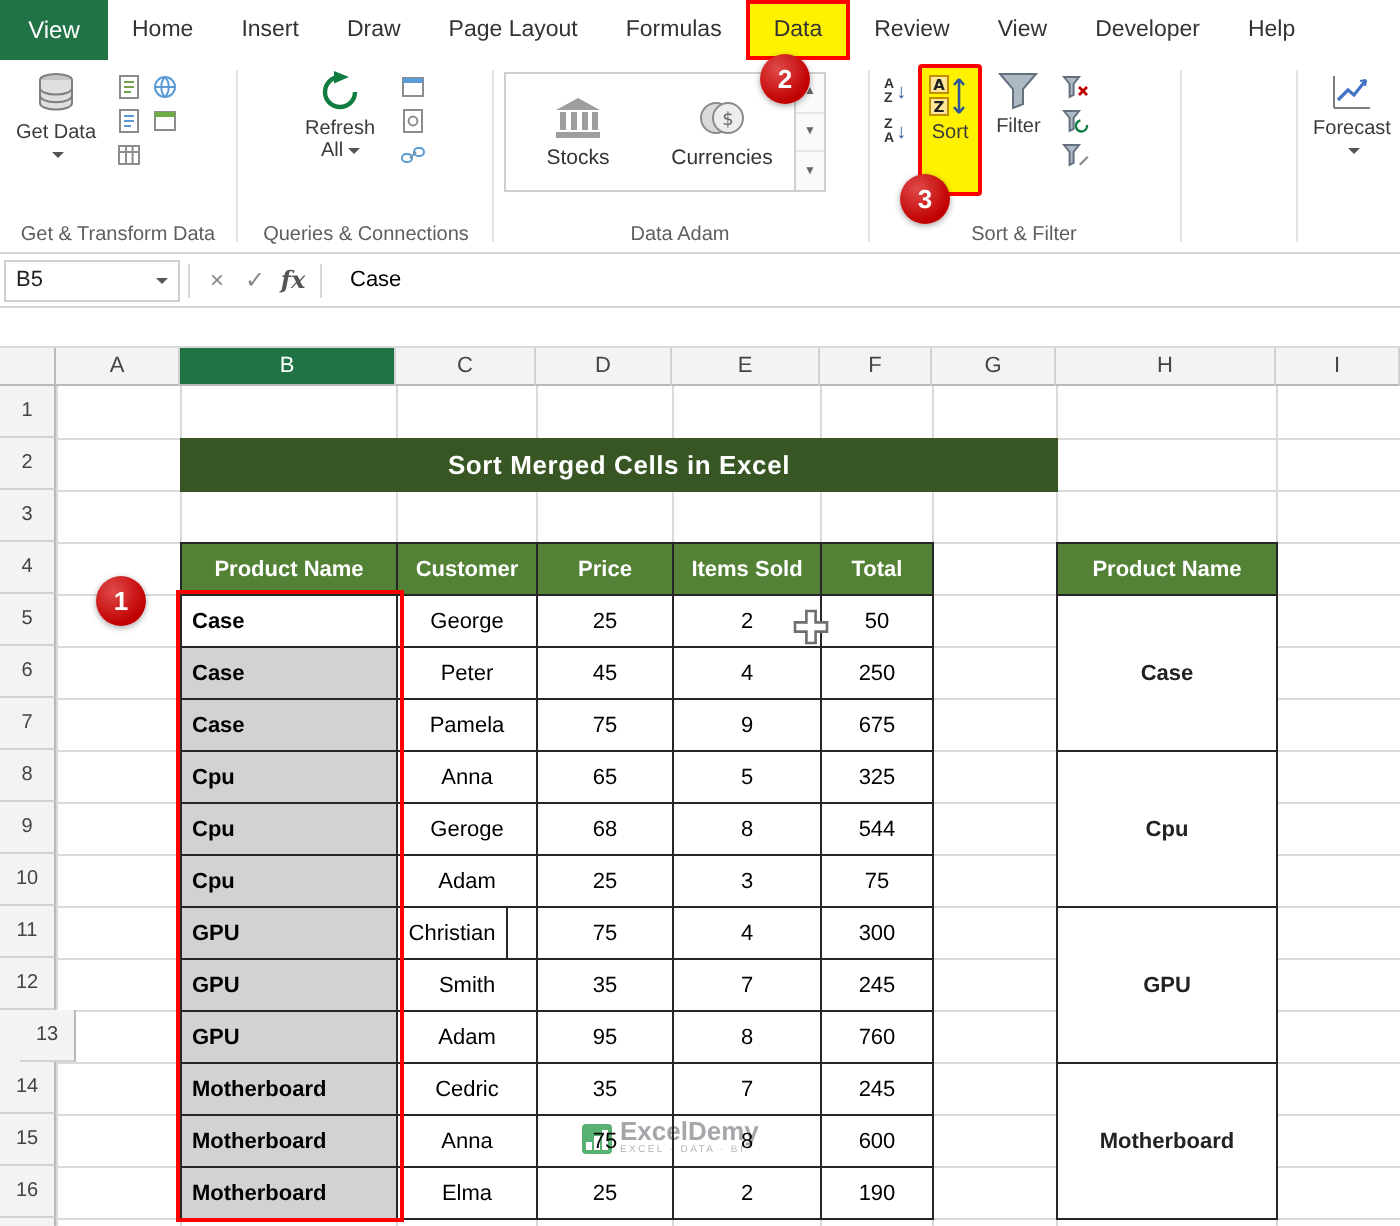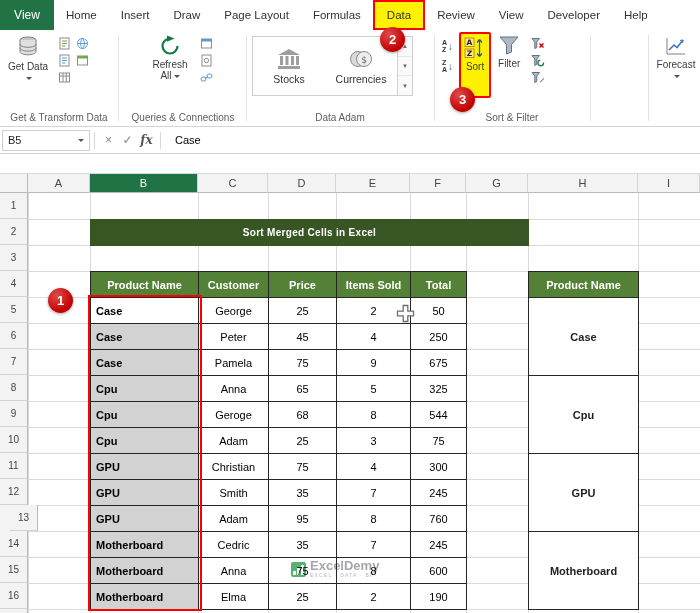--- a/index.html
+++ b/index.html
@@ -47,21 +47,21 @@
 
 .sheet{position:absolute;left:0;top:173px;width:700px;height:440px;background:#fff;overflow:hidden;border-top:1px solid #D9D9D9;}
 .sheet>div,.sheet>svg{position:absolute;}
 .corner{background:#F3F3F3;border-right:1px solid #B9B9B9;border-bottom:1px solid #B9B9B9;z-index:3;}
 .colhdr{background:#F3F3F3;border-right:1px solid #D2D2D2;border-bottom:1px solid #B9B9B9;display:flex;align-items:center;justify-content:center;font-size:11px;color:#444;z-index:3;}
 .colhdr.sel{background:var(--excel-green);color:#fff;}
 .rowstrip{background:#F3F3F3;border-right:1px solid #B9B9B9;z-index:2;}
 .rowhdr{background:#F3F3F3;border-right:1px solid #B9B9B9;border-bottom:1px solid #D2D2D2;display:flex;align-items:center;justify-content:center;font-size:10px;color:#444;z-index:3;}
 .vline,.hline{background:#DADADA;z-index:0;}
 .selov{background:var(--selection-gray);z-index:0;}
-.banner{background:var(--banner-green);color:#fff;font-weight:bold;font-size:10px;letter-spacing:.3px;display:flex;align-items:center;justify-content:center;z-index:2;}
+.banner{background:var(--banner-green);color:#fff;font-weight:bold;font-size:13px;letter-spacing:.3px;display:flex;align-items:center;justify-content:center;z-index:2;}
 .thead{background:var(--header-green);color:#fff;font-weight:bold;font-size:11px;display:flex;align-items:center;justify-content:center;border:1px solid #262626;z-index:2;}
 .cell{font-size:11px;color:#000;display:flex;align-items:center;justify-content:center;border:1px solid #262626;background:transparent;z-index:2;}
 .cell.prod{justify-content:flex-start;padding-left:5px;font-weight:bold;}
 .mcell{background:#fff;font-weight:bold;font-size:11px;display:flex;align-items:center;justify-content:center;border:1px solid #262626;z-index:2;}
 .redbox{border:2px solid var(--highlight-red);z-index:5;}
 .watermark{z-index:1;display:flex;align-items:center;gap:4px;opacity:.8;}
 .wm-logo{width:15px;height:15px;background:#2E9E4F;border-radius:2px;display:flex;align-items:flex-end;justify-content:center;gap:1.5px;padding:2px;}
 .wm-logo span{display:block;width:2.5px;background:#fff;}
 .wm-b1{height:4px;}.wm-b2{height:7px;}.wm-b3{height:10px;}
 .wm-name{font-size:13px;line-height:13px;font-weight:bold;color:#8E9196;}
@@ -363,21 +363,21 @@
       <div class="cell" style="left: 198px; top: 227px; width: 71px; height: 27px;">Geroge</div>
       <div class="cell" style="left: 268px; top: 227px; width: 69px; height: 27px;">68</div>
       <div class="cell" style="left: 336px; top: 227px; width: 75px; height: 27px;">8</div>
       <div class="cell" style="left: 410px; top: 227px; width: 57px; height: 27px;">544</div>
       <div class="cell prod" style="left: 90px; top: 253px; width: 109px; height: 27px;">Cpu</div>
       <div class="cell" style="left: 198px; top: 253px; width: 71px; height: 27px;">Adam</div>
       <div class="cell" style="left: 268px; top: 253px; width: 69px; height: 27px;">25</div>
       <div class="cell" style="left: 336px; top: 253px; width: 75px; height: 27px;">3</div>
       <div class="cell" style="left: 410px; top: 253px; width: 57px; height: 27px;">75</div>
       <div class="cell prod" style="left: 90px; top: 279px; width: 109px; height: 27px;">GPU</div>
-      <div class="cell" style="left: 198px; top: 279px; width: 71px; height: 27px;">Christian</div>
+      <div class="cell" style="left: 198px; top: 279px; width: 56px; height: 27px;">Christian</div>
       <div class="cell" style="left: 268px; top: 279px; width: 69px; height: 27px;">75</div>
       <div class="cell" style="left: 336px; top: 279px; width: 75px; height: 27px;">4</div>
       <div class="cell" style="left: 410px; top: 279px; width: 57px; height: 27px;">300</div>
       <div class="cell prod" style="left: 90px; top: 305px; width: 109px; height: 27px;">GPU</div>
       <div class="cell" style="left: 198px; top: 305px; width: 71px; height: 27px;">Smith</div>
       <div class="cell" style="left: 268px; top: 305px; width: 69px; height: 27px;">35</div>
       <div class="cell" style="left: 336px; top: 305px; width: 75px; height: 27px;">7</div>
       <div class="cell" style="left: 410px; top: 305px; width: 57px; height: 27px;">245</div>
       <div class="cell prod" style="left: 90px; top: 331px; width: 109px; height: 27px;">GPU</div>
       <div class="cell" style="left: 198px; top: 331px; width: 71px; height: 27px;">Adam</div>

